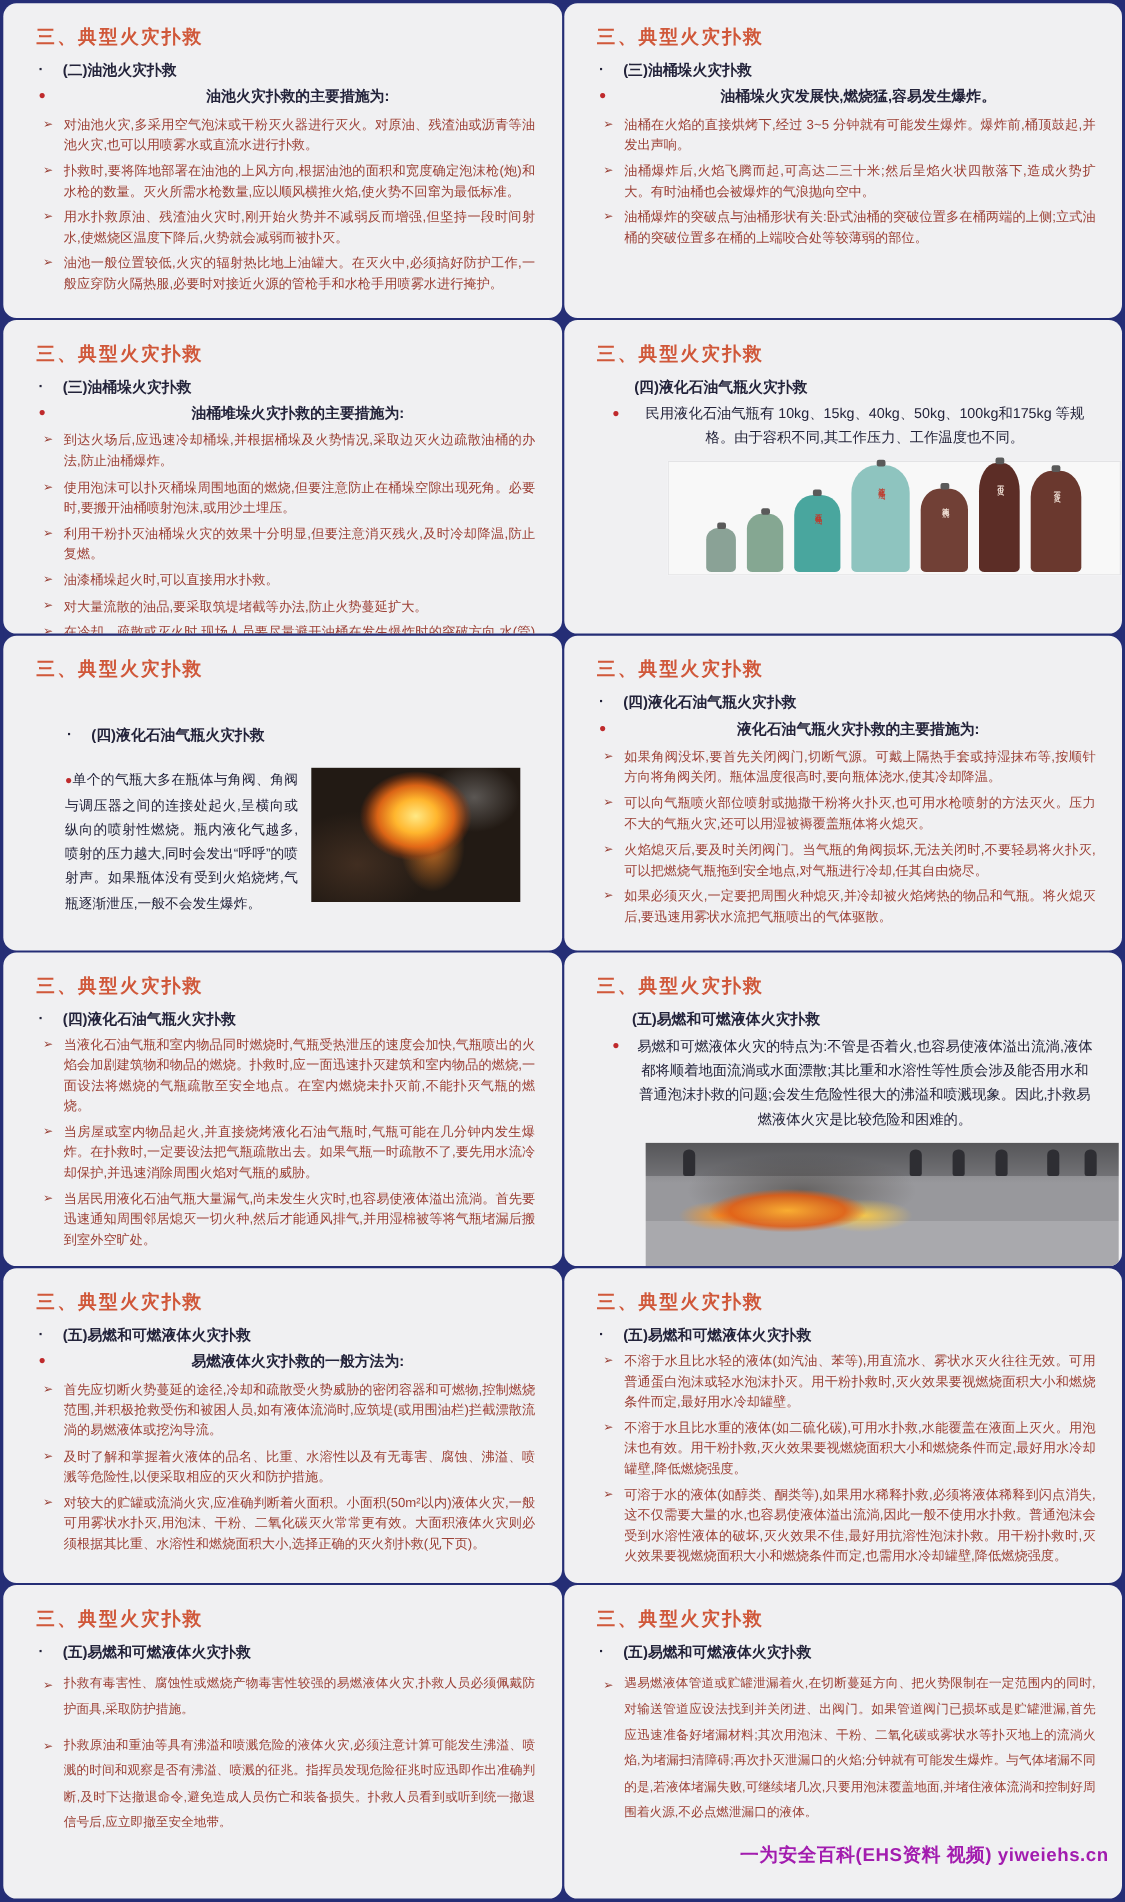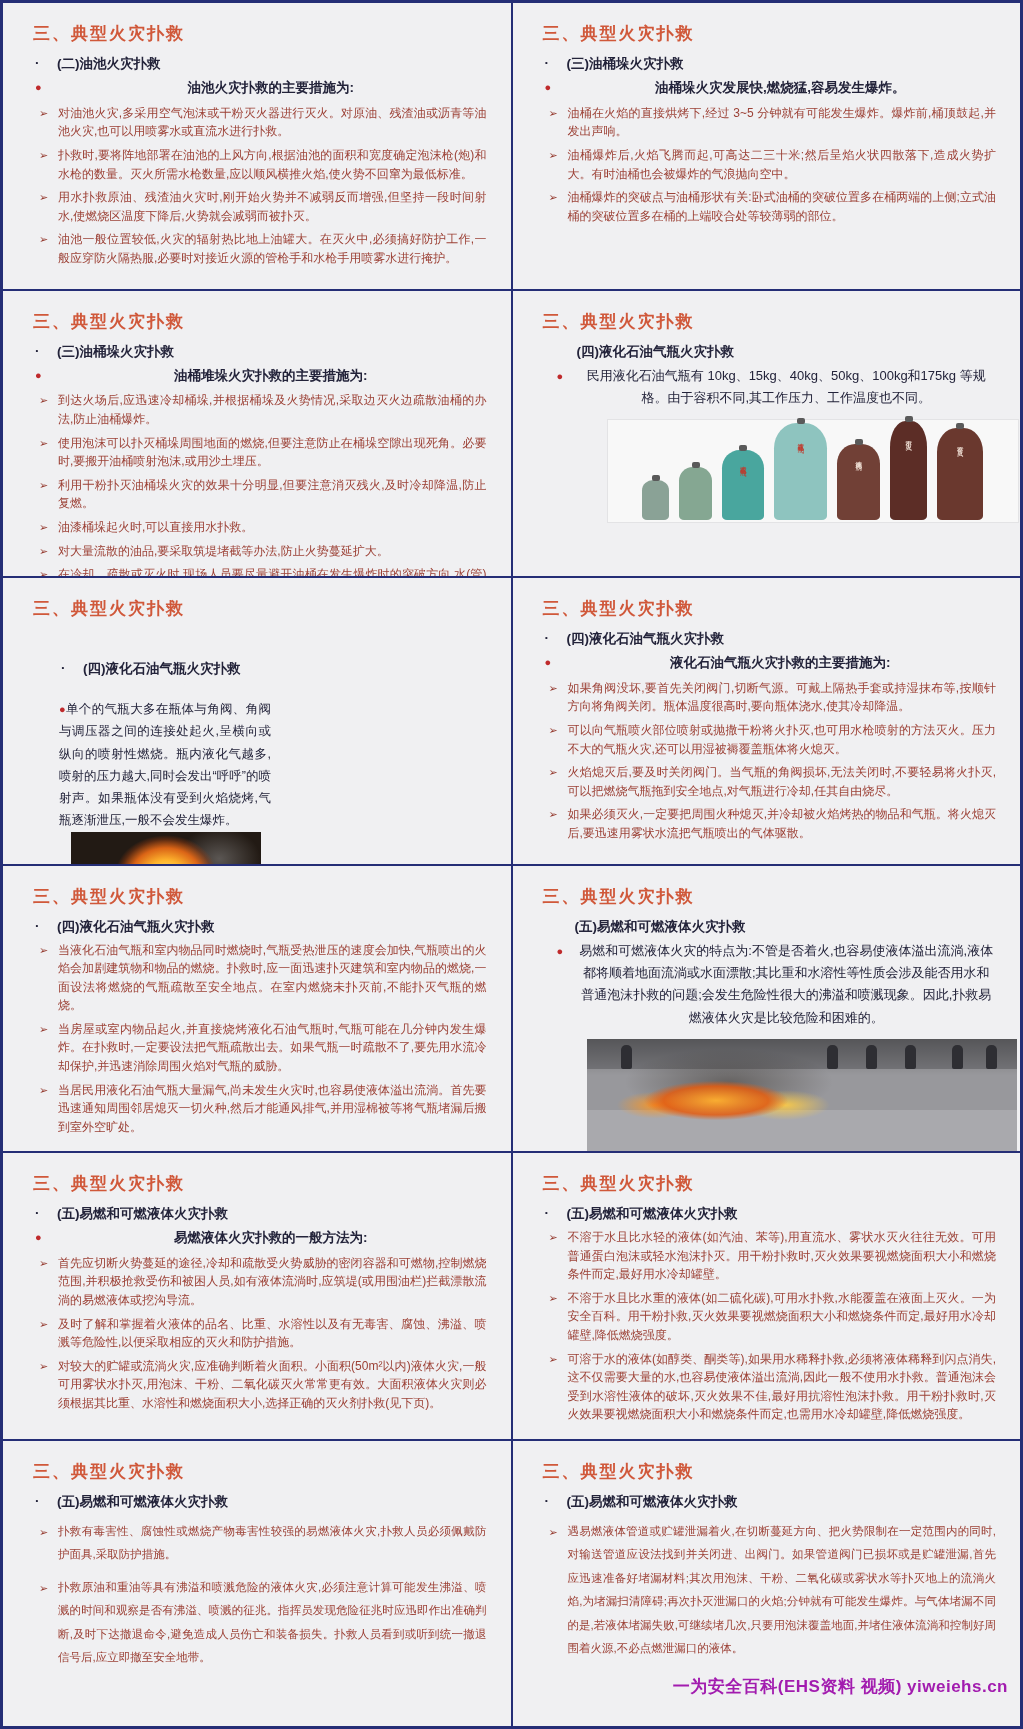--- a/index.html
+++ b/index.html
@@ -1,34 +1,34 @@
 <!DOCTYPE html>
 <html><head>
 <meta charset="utf-8">
 <style>
   * { margin:0; padding:0; box-sizing:border-box; }
   html,body { width:1023px; height:1729px; background:#dcdde1; font-family:"Liberation Sans","DejaVu Sans",sans-serif; }
   .page {
     width:1023px; height:1729px; background:#252e76; border:3px solid #252e76;
     display:grid; grid-template-columns:1fr 1fr; grid-template-rows:repeat(6,1fr); gap:2px;
   }
-  .slide { background:#f0f0f2; position:relative; overflow:hidden; padding:15px 24px 8px 30px; }
+  .slide { background:#f0f0f2; position:relative; overflow:hidden; padding:15px 24px 8px 30px;border-radius:12px; }
   .slide-title { color:#d0583a; font-size:17px; font-weight:bold; letter-spacing:2px; margin:4px 0 10px 0; }
   .sub { display:flex; font-size:13.5px; font-weight:bold; color:#23233a; margin:7px 0 3px 2px; }
   .sub .dot { width:22px; font-weight:bold; color:#23233a; }
   .lead { display:flex; margin:4px 0 3px 2px; font-size:13.5px; color:#23233a; line-height:1.62; }
   .lead .rdot { width:20px; color:#bf2a2c; font-size:11px; padding-top:2px; }
   .lead .txt { flex:1;text-align:center; }
   .lead.bold .txt { font-weight:bold; }
   .lead.plain { font-size:13px; line-height:1.72; }
   .arrow { display:flex; margin:5px 0 5px 6px; color:#9c4136; font-size:12px; line-height:1.55; }
   .arrow .mk { width:19px; font-size:11px; padding-top:1px; color:#94392e; }
   .arrow .txt { flex:1; text-align:justify; }
   .loose .arrow { font-size:11.5px; line-height:2.05; margin-top:9px; }
-  .row { display:flex; margin:20px 0 0 26px;flex-direction:column; }
+  .row { display:flex; margin:20px 0 0 26px; }
   .row .para { width:212px; font-size:12.5px; color:#23233a; line-height:1.78; text-align:justify; }
   .row .para .rdot { color:#bf2a2c; font-size:11px; }
   .flame-img {
     width:190px; height:122px; margin-left:12px; flex:none;
     background:
       radial-gradient(60px 48px at 50% 36%, #ffe985 0%, #ffb62e 32%, rgba(238,108,22,.9) 58%, rgba(150,60,15,.45) 76%, transparent 85%),
       radial-gradient(42px 60px at 58% 58%, rgba(255,140,40,.75), transparent 70%),
       radial-gradient(55px 42px at 78% 22%, rgba(160,160,160,.45), transparent 75%),
       radial-gradient(85px 60px at 22% 72%, rgba(95,65,45,.5), transparent 80%),
       #221a14;
@@ -303,21 +303,21 @@
         <div class="sub">
           <span class="dot">·</span>
           <span class="txt">(五)易燃和可燃液体火灾扑救</span>
         </div>
         <div class="arrow">
           <span class="mk">➢</span>
           <span class="txt">不溶于水且比水轻的液体(如汽油、苯等),用直流水、雾状水灭火往往无效。可用普通蛋白泡沫或轻水泡沫扑灭。用干粉扑救时,灭火效果要视燃烧面积大小和燃烧条件而定,最好用水冷却罐壁。</span>
         </div>
         <div class="arrow">
           <span class="mk">➢</span>
-          <span class="txt">不溶于水且比水重的液体(如二硫化碳),可用水扑救,水能覆盖在液面上灭火。一为安全百科。用干粉扑救,灭火效果要视燃烧面积大小和燃烧条件而定,最好用水冷却罐壁,降低燃烧强度。</span>
+          <span class="txt">不溶于水且比水重的液体(如二硫化碳),可用水扑救,水能覆盖在液面上灭火。用泡沫也有效。用干粉扑救,灭火效果要视燃烧面积大小和燃烧条件而定,最好用水冷却罐壁,降低燃烧强度。</span>
         </div>
         <div class="arrow">
           <span class="mk">➢</span>
           <span class="txt">可溶于水的液体(如醇类、酮类等),如果用水稀释扑救,必须将液体稀释到闪点消失,这不仅需要大量的水,也容易使液体溢出流淌,因此一般不使用水扑救。普通泡沫会受到水溶性液体的破坏,灭火效果不佳,最好用抗溶性泡沫扑救。用干粉扑救时,灭火效果要视燃烧面积大小和燃烧条件而定,也需用水冷却罐壁,降低燃烧强度。</span>
         </div>
       </div>
   </section>
     <section class="slide loose">
     <h2 class="slide-title">三、典型火灾扑救</h2>
     <div class="body">

